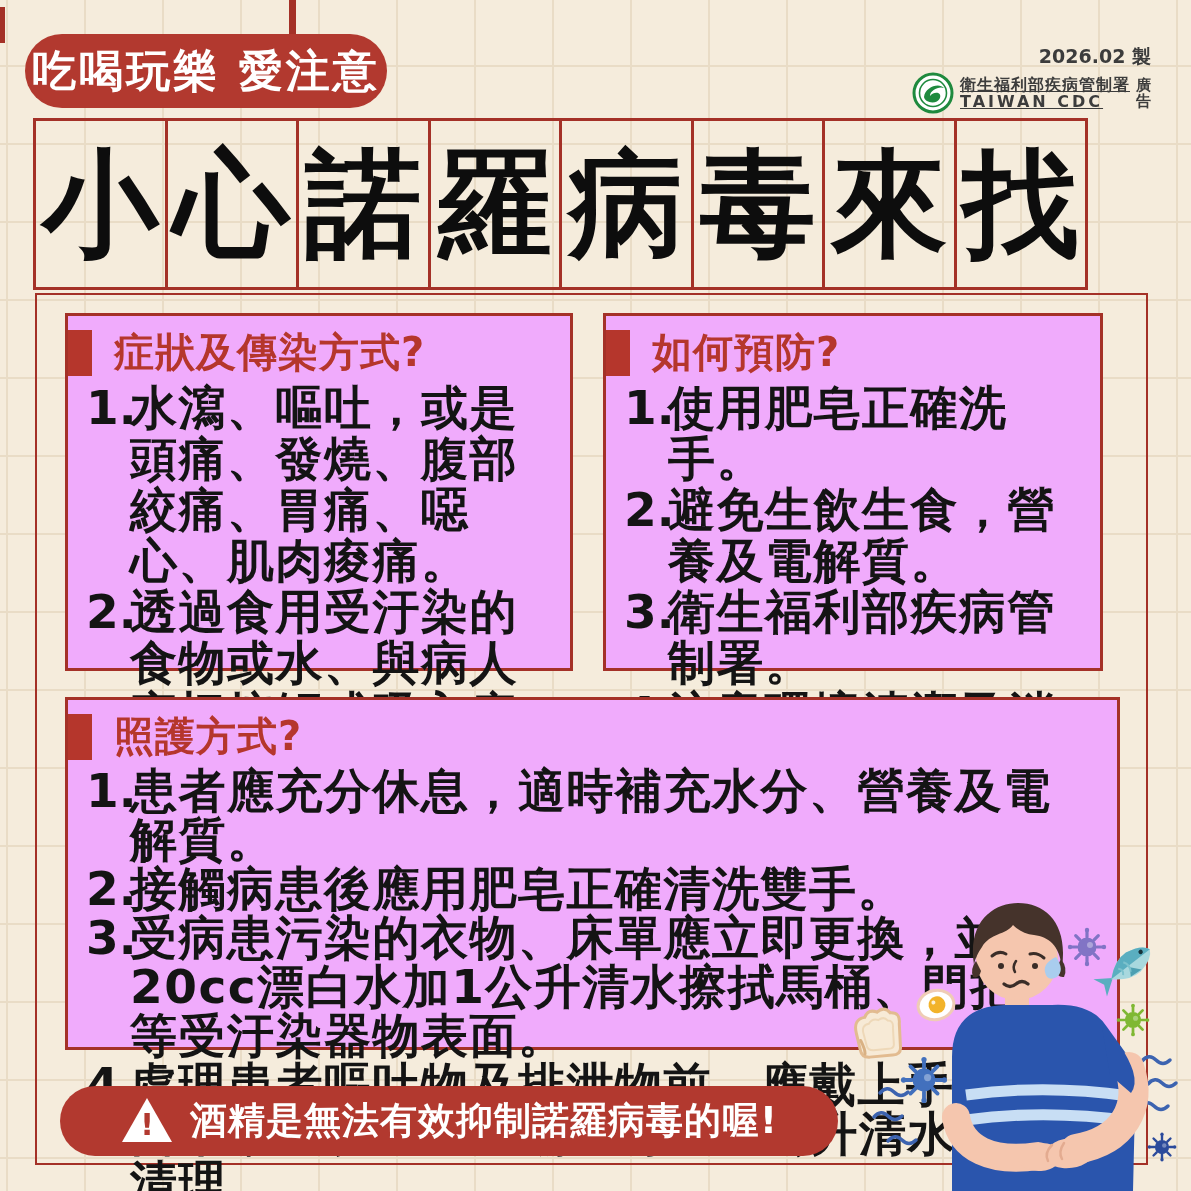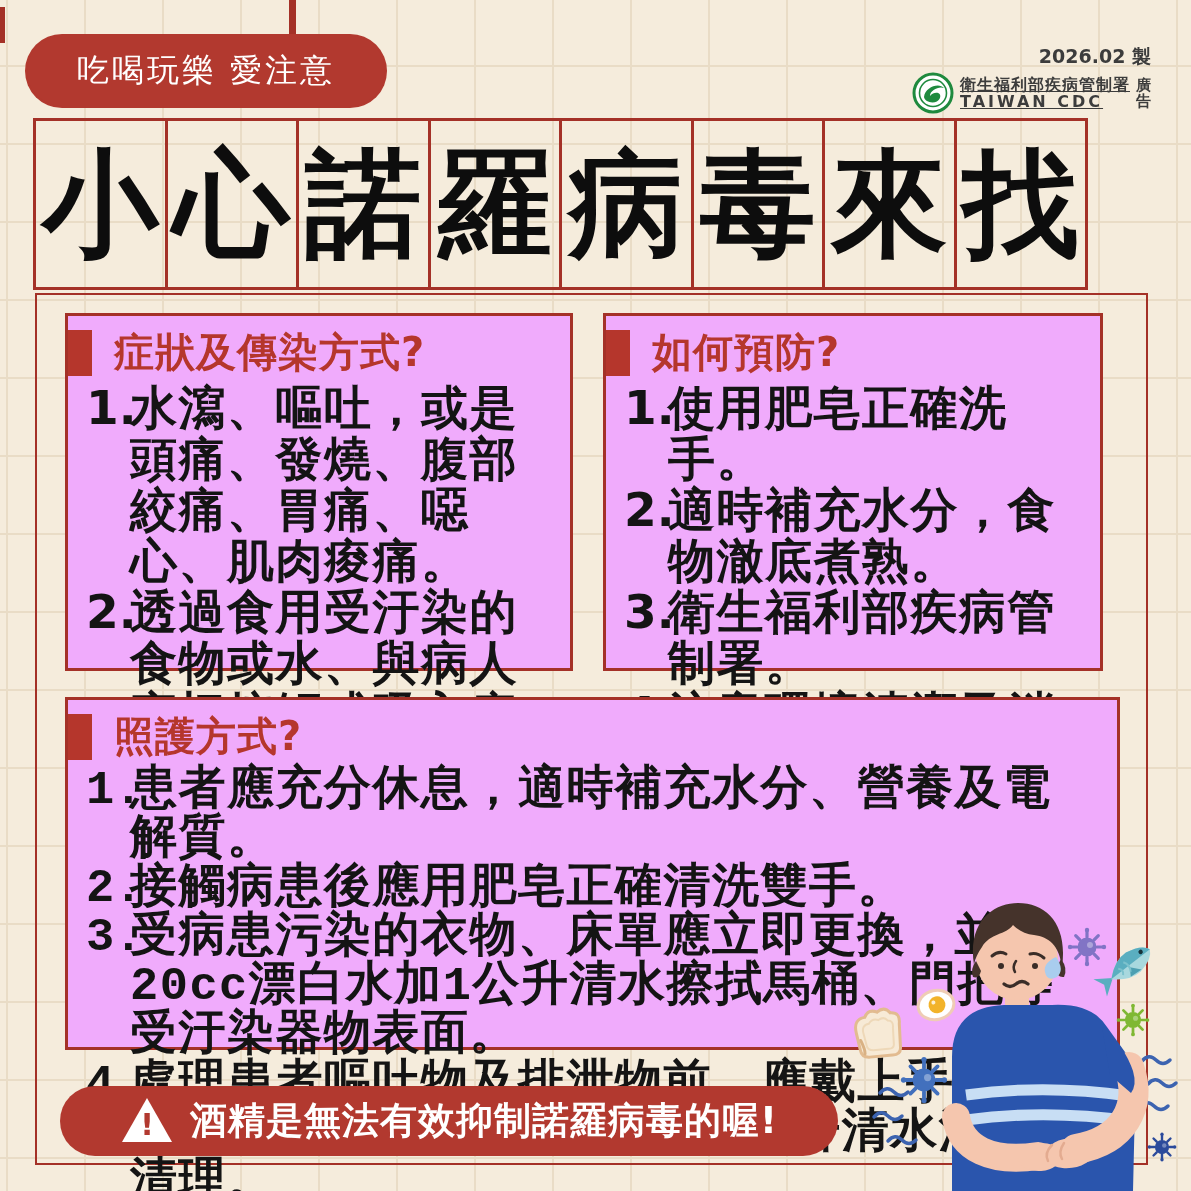--- a/index.html
+++ b/index.html
@@ -19,21 +19,21 @@
   .tick-a{left:0;top:7px;width:5px;height:36px;}
   .tick-b{left:289px;top:0;width:7px;height:40px;}
 
   
   .badge{
     position:absolute;left:27px;top:36px;width:358px;height:70px;z-index:2;
     background:#b2392f;border-radius:38px;
     display:flex;align-items:center;justify-content:center;
     box-shadow:0 0 0 2px #b2392f;
   }
-  .badge span{color:#fff;font-size:32px;font-weight:400;letter-spacing:3px;white-space:nowrap;}
+  .badge span{color:#fff;font-size:44px;font-weight:700;letter-spacing:3px;white-space:nowrap;}
 
   
   .credit{position:absolute;right:40px;top:44px;z-index:2;text-align:right;}
   .credit .date{font-size:19px;font-weight:700;color:#3c3c3c;margin-bottom:2px;}
   .org-row{display:flex;align-items:center;justify-content:flex-end;gap:6px;}
   .org-lines{text-align:left;color:#3c3c3c;text-decoration:underline;}
   .org-zh{font-size:16px;font-weight:800;letter-spacing:1px;line-height:17px;}
   .org-en{font-size:16px;font-weight:800;letter-spacing:3px;line-height:17px;}
   .ad-col{display:flex;flex-direction:column;color:#3c3c3c;font-weight:800;font-size:15px;line-height:16px;}
 
@@ -74,21 +74,21 @@
   .panel li{
     counter-increment:n;position:relative;padding-left:46px;
     font-size:47px;font-weight:700;line-height:51px;letter-spacing:1.5px;color:#141414;
   }
   .panel li::before{
     content:counter(n) ".";position:absolute;left:2px;top:0;font-weight:700;letter-spacing:0;
   }
   .panel-a li{max-width:428px;}
   .panel-b li{max-width:440px;}
   .panel-c li{max-width:934px;}
-  .panel-c li{line-height:49px;font-family:Liberation Mono, monospace;}
+  .panel-c li{line-height:49px;}
 
   
   .warning{
     position:absolute;left:60px;top:1086px;width:778px;height:70px;z-index:3;
     background:#b2392f;border-radius:36px;
     display:flex;align-items:center;justify-content:center;gap:16px;
   }
   .warn-icon{position:relative;width:54px;height:46px;flex:0 0 auto;}
   .warn-tri{
     position:absolute;left:2px;top:0;width:0;height:0;
@@ -166,21 +166,21 @@
   <ol>
     <li>水瀉、嘔吐，或是頭痛、發燒、腹部絞痛、胃痛、噁心、肌肉痠痛。</li>
     <li>透過食用受汙染的食物或水、與病人密切接觸或吸入病人飛沫等。</li>
   </ol>
 </section>
 
 <section class="panel panel-b">
   <div class="p-head">如何預防?</div>
   <ol>
     <li>使用肥皂正確洗手。</li>
-    <li>適時補充水分，食物澈底煮熟。</li>
+    <li>避免生飲生食，營養及電解質。</li>
     <li>衛生福利部疾病管制署。</li>
     <li>注意環境清潔及消毒。</li>
   </ol>
 </section>
 
 <section class="panel panel-c">
   <div class="p-head">照護方式?</div>
   <ol>
     <li>患者應充分休息，適時補充水分、營養及電解質。</li>
     <li>接觸病患後應用肥皂正確清洗雙手。</li>

